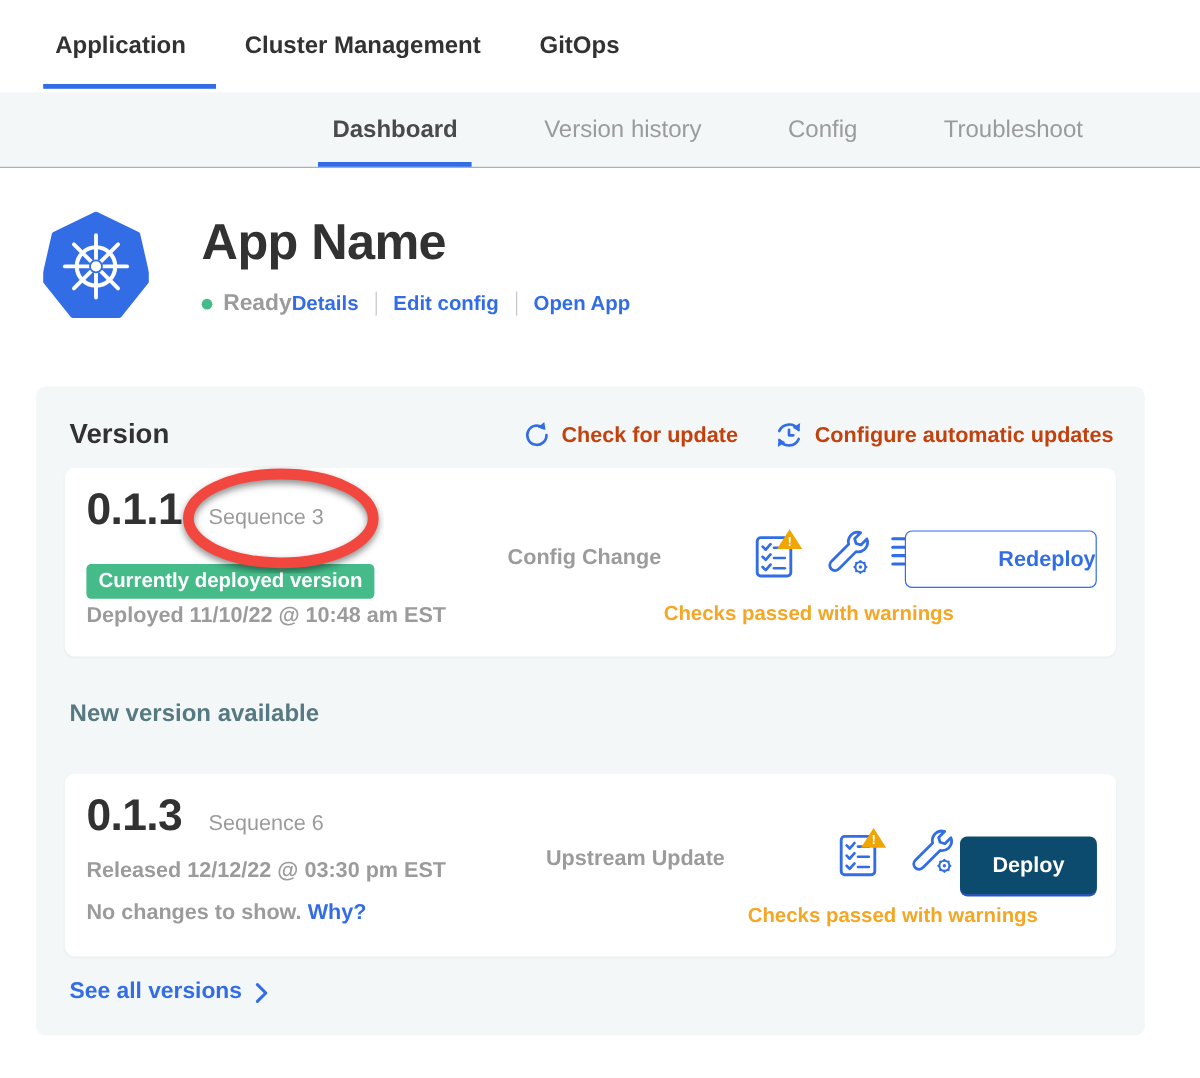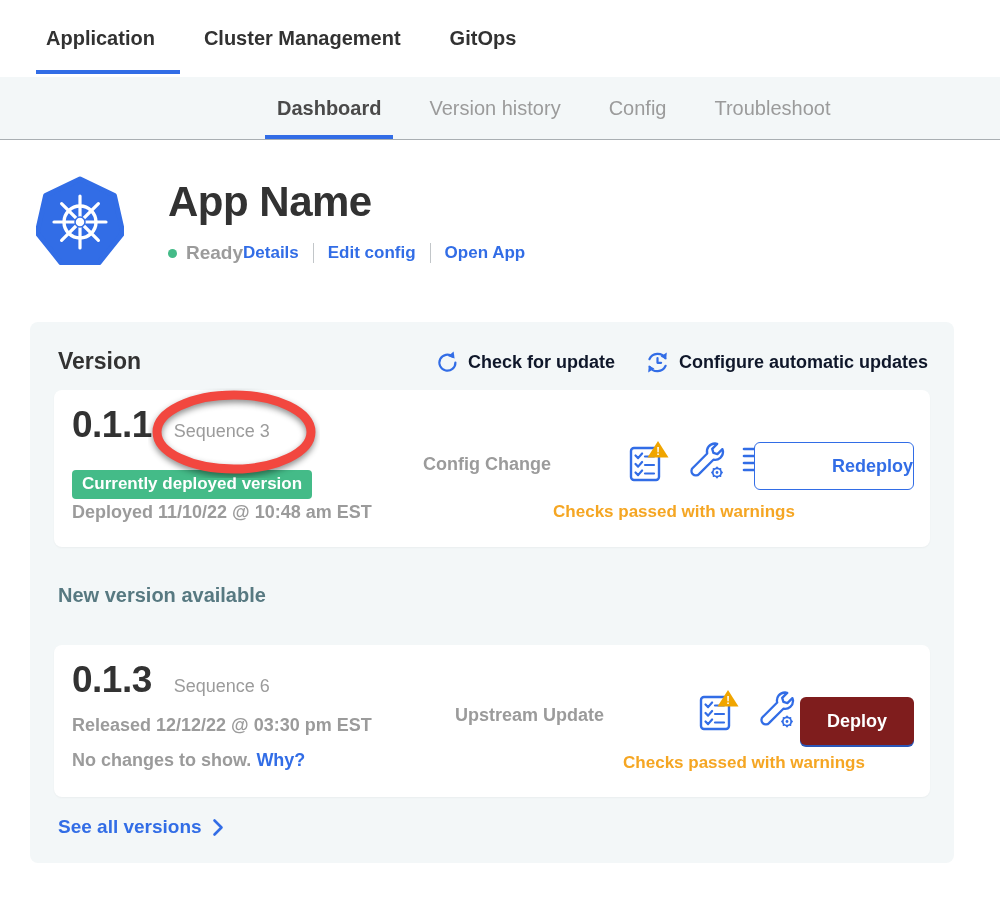--- a/index.html
+++ b/index.html
@@ -7,21 +7,21 @@
               font-family:"Liberation Sans", sans-serif; color:#323232; }
 
   
   .topnav { display:flex; align-items:center; height:77px; padding-left:46px; background:#fff; column-gap:49px; }
   .topnav-item { position:relative; display:flex; align-items:center; height:100%;
                  font-size:20px; font-weight:700; color:#323232; cursor:pointer; }
   .topnav-item.active::after { content:""; position:absolute; left:-10px; right:-25px; bottom:3px;
                  height:4px; background:#326de6; }
 
   
-  .subnav { display:flex; align-items:flex-end; height:63px; padding-left:277px; column-gap:48px;
+  .subnav { display:flex; align-items:flex-end; height:63px; padding-left:277px; column-gap:72px;
             background:#f3f7f8; border-bottom:1px solid #a9afb3; }
   .subnav-item { position:relative; display:flex; align-items:center; height:100%;
                  font-size:20px; font-weight:500; color:#9b9b9b; cursor:pointer; white-space:nowrap; }
   .subnav-item.active { color:#4a4a4a; font-weight:700; }
   .subnav-item.active::after { content:""; position:absolute; left:-12px; right:-12px; bottom:0;
                  height:4px; background:#326de6; }
 
   
   .app-header { position:absolute; left:36px; top:176px; display:flex; }
   .k8s-logo { width:88px; height:92px; flex:0 0 auto; }
@@ -32,42 +32,42 @@
   .status-text { font-size:19px; font-weight:700; color:#9b9b9b; }
   .hlink { font-size:17px; font-weight:700; color:#326de6; cursor:pointer; text-decoration:none; }
   .vdivider { width:1px; height:20px; background:#c2c6c9; margin:0 14px; }
 
   
   .version-card { position:absolute; left:30px; top:322px; width:924px; height:541px;
                   background:#f3f7f8; border-radius:8px; }
   .vc-header { position:absolute; left:28px; top:26px; font-size:23px; font-weight:800; color:#323232; }
   .vc-actions { position:absolute; right:26px; top:28px; display:flex; align-items:center; column-gap:30px; }
   .vc-action { display:flex; align-items:center; column-gap:9px; font-size:18px; font-weight:700;
-               color:#0f172a; cursor:pointer; }
+               color:#c2410c; cursor:pointer; }
 
   .inner-card { position:absolute; left:24px; width:876px; background:#fff; border-radius:8px;
                 box-shadow:0 1px 2px rgba(0,0,0,0.04); }
   .card-deployed { top:68px; height:157px; }
   .card-available { top:323px; height:152px; }
 
   .ver-line { position:absolute; left:18px; top:14px; display:flex; align-items:baseline; }
   .ver-number { font-size:37px; font-weight:800; color:#323232; letter-spacing:-0.5px; }
   .ver-seq { font-size:18px; font-weight:500; color:#9b9b9b; margin-left:22px; }
 
   .deployed-badge { position:absolute; left:18px; top:80px; background:#44bb88; color:#fff;
                     font-size:17px; font-weight:700; padding:4px 10px 5px; border-radius:4px; }
   .meta-text { position:absolute; font-size:18px; font-weight:700; color:#9b9b9b; }
   .src-label { position:absolute; font-size:18px; font-weight:700; color:#9b9b9b; }
   .icon-row { position:absolute; display:flex; align-items:center; column-gap:16px; }
   .checks-text { position:absolute; font-size:17px; font-weight:700; color:#f5a623; text-align:center; }
 
   .btn { position:absolute; right:16px; top:52px; height:48px; border-radius:6px; border:none;
          font-family:"Liberation Sans",sans-serif; font-size:18px; font-weight:700; cursor:pointer; }
   .btn-outline { width:160px; background:#fff; border:1px solid #326de6; color:#326de6;text-align:right; }
-  .btn-primary { width:114px; background:#7f1d1d; color:#fff; box-shadow:0 2px 0 #2a56b8; }
+  .btn-primary { width:114px; background:#0c4a6e; color:#fff; box-shadow:0 2px 0 #2a56b8; }
 
   .new-version-heading { position:absolute; left:28px; top:262px; font-size:20px; font-weight:700; color:#577981; }
 
   .see-all { position:absolute; left:28px; top:494px; display:flex; align-items:center; column-gap:10px;
              font-size:19px; font-weight:700; color:#326de6; cursor:pointer; }
 
   .why-link { color:#326de6; font-weight:700; cursor:pointer; }
 
   
   .annotation { position:absolute; left:148px; top:388px; pointer-events:none; z-index:5; }

